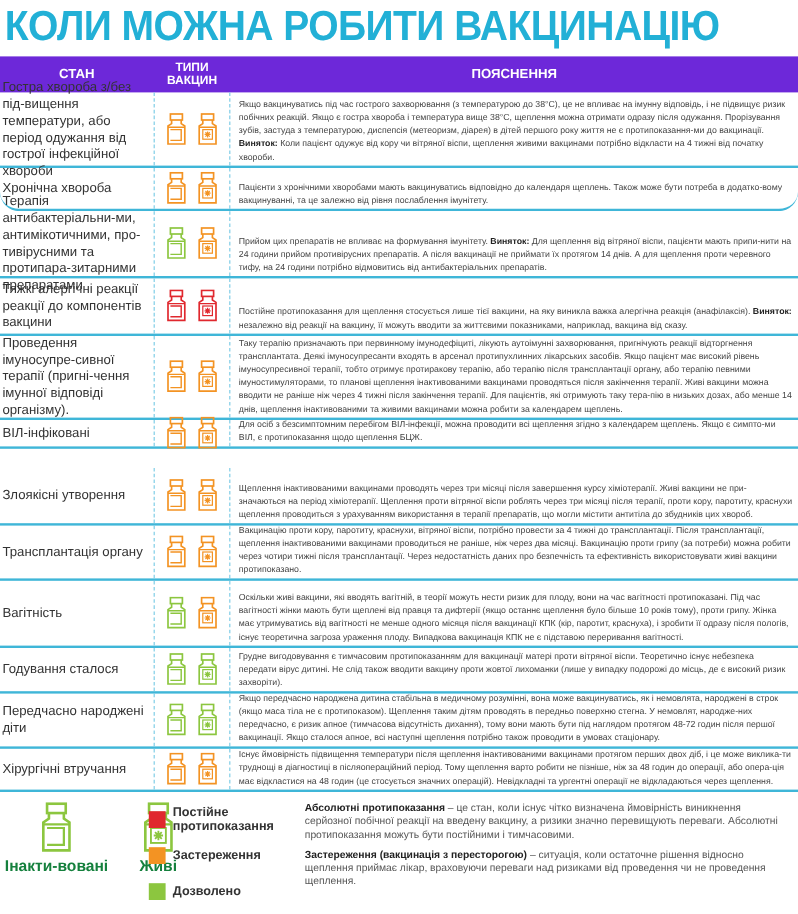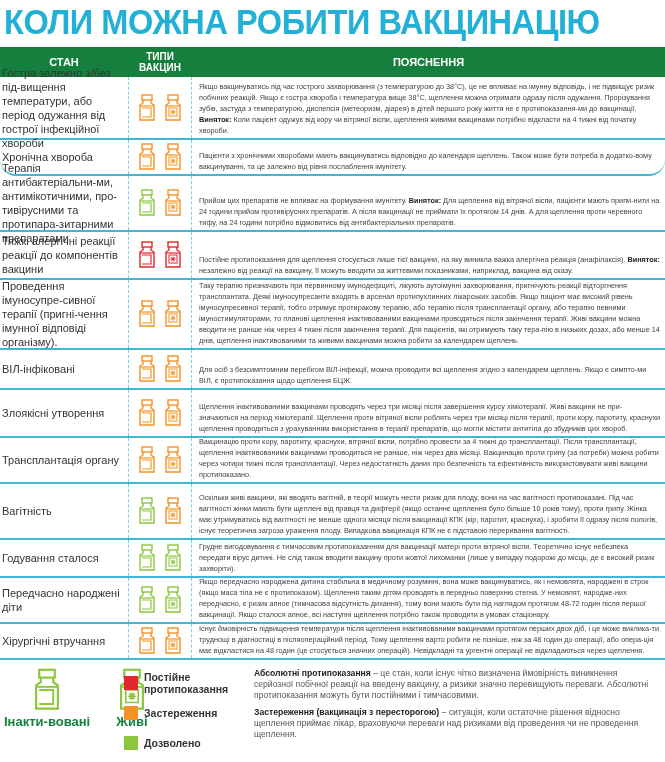--- a/index.html
+++ b/index.html
@@ -1,19 +1,19 @@
 <!DOCTYPE html>
 <html><head>
 <meta charset="utf-8">
 <style>
   * { box-sizing: border-box; margin: 0; padding: 0; }
   html, body { width: 665px; height: 762px; background: #ffffff; overflow: hidden; }
   body { font-family: "Liberation Sans", "DejaVu Sans", sans-serif; color: #2b2b2b; position: relative; }
   .title { position: absolute; left: 4px; top: 2px; height: 40px; font-size: 35px; font-weight: bold; color: #22b0d6; letter-spacing: -0.5px; white-space: nowrap; transform: scaleX(0.93); transform-origin: left top; }
-  .header { position: absolute; left: 0; top: 47px; width: 665px; height: 30px; background: #15803d; color: #fff; font-weight: bold; }
+  .header { position: absolute; left: 0; top: 47px; width: 665px; height: 30px; background: #6d28d9; color: #fff; font-weight: bold; }
   .header div { position: absolute; top: 0; height: 30px; display: flex; align-items: center; justify-content: center; text-align: center; }
   .h-stan { left: 0; width: 128px; font-size: 11px; }
   .h-types { left: 128px; width: 64px; font-size: 10px; line-height: 11px; }
   .h-expl { left: 192px; width: 473px; font-size: 11px; }
   .table { position: absolute; left: 0; top: 77px; width: 665px; }
   .row { position: absolute; left: 0; width: 665px; border-bottom: 2px solid #3fb6d8; }
   .cell-stan { position: absolute; left: 0; top: 0; bottom: 0; width: 128px; padding-left: 2px; display: flex; align-items: center; font-size: 11px; line-height: 14px; color: #333; }
   .cell-types { position: absolute; left: 128px; top: 0; bottom: 0; width: 64px; border-left: 1px dashed #7fcde6; border-right: 1px dashed #7fcde6; display: flex; align-items: center; justify-content: center; gap: 8px; }
   .cell-expl { position: absolute; left: 193px; top: 0; bottom: 0; width: 472px; padding: 2px 4px 2px 6px; display: flex; align-items: flex-end; font-size: 7.3px; line-height: 11px; color: #444; }
   .cell-expl b { color: #222; }
@@ -38,21 +38,21 @@
 
 <div class="header">
   <div class="h-stan">СТАН</div>
   <div class="h-types">ТИПИ ВАКЦИН</div>
   <div class="h-expl">ПОЯСНЕННЯ</div>
 </div>
 
 <div class="table" id="table">
     <div class="row" style="top: 0px; height: 63px;">
       <div class="cell-stan">
-        <span>Гостра залежно з/без під-вищення температури, або період одужання від гострої інфекційної хвороби</span>
+        <span>Гостра хвороба з/без під-вищення температури, або період одужання від гострої інфекційної хвороби</span>
       </div>
       <div class="cell-types">
         <span>
           <svg class="vial" viewBox="0 0 18 28" style="width:18px;height:28px">
             <rect x="4" y="1" width="10" height="5" fill="none" stroke="#f39323" stroke-width="1.4"></rect>
             <path d="M5 6v3L2 11v15h14V11l-3-2V6" fill="none" stroke="#f39323" stroke-width="1.4"></path>
             <line x1="2" y1="12" x2="16" y2="12" stroke="#f39323" stroke-width="1.2"></line>
             <path d="M4 14h9v9H4" fill="none" stroke="#f39323" stroke-width="1.2"></path>
           </svg>
         </span>
@@ -171,21 +171,21 @@
             <line x1="2" y1="12" x2="16" y2="12" stroke="#f39323" stroke-width="1.2"></line>
             <rect x="5" y="14" width="8" height="8" fill="none" stroke="#f39323" stroke-width="1"></rect>
             <path d="M9 15.5v5M6.5 18h5M7.2 16.2l3.6 3.6M10.8 16.2l-3.6 3.6" stroke="#f39323" stroke-width="1"></path>
           </svg>
         </span>
       </div>
       <div class="cell-expl">
         <span><span>Таку терапію призначають при первинному імунодефіциті, лікують аутоімунні захворювання, пригнічують реакції відторгнення трансплантата. Деякі імуносупресанти входять в арсенал протипухлинних лікарських засобів. Якщо пацієнт має високий рівень імуносупресивної терапії, тобто отримує протиракову терапію, або терапію після трансплантації органу, або терапію певними імуностимуляторами, то планові щеплення інактивованими вакцинами проводяться після закінчення терапії. Живі вакцини можна вводити не раніше ніж через 4 тижні після закінчення терапії. Для пацієнтів, які отримують таку тера-пію в низьких дозах, або менше 14 днів, щеплення інактивованими та живими вакцинами можна робити за календарем щеплень.</span><b></b><span></span></span>
       </div>
     </div>
-    <div class="row" style="top: 273px; height: 40px;">
+    <div class="row" style="top: 273px; height: 24px;">
       <div class="cell-stan">
         <span>ВІЛ-інфіковані</span>
       </div>
       <div class="cell-types">
         <span>
           <svg class="vial" viewBox="0 0 18 28" style="width:18px;height:28px">
             <rect x="4" y="1" width="10" height="5" fill="none" stroke="#f39323" stroke-width="1.4"></rect>
             <path d="M5 6v3L2 11v15h14V11l-3-2V6" fill="none" stroke="#f39323" stroke-width="1.4"></path>
             <line x1="2" y1="12" x2="16" y2="12" stroke="#f39323" stroke-width="1.2"></line>
             <path d="M4 14h9v9H4" fill="none" stroke="#f39323" stroke-width="1.2"></path>

